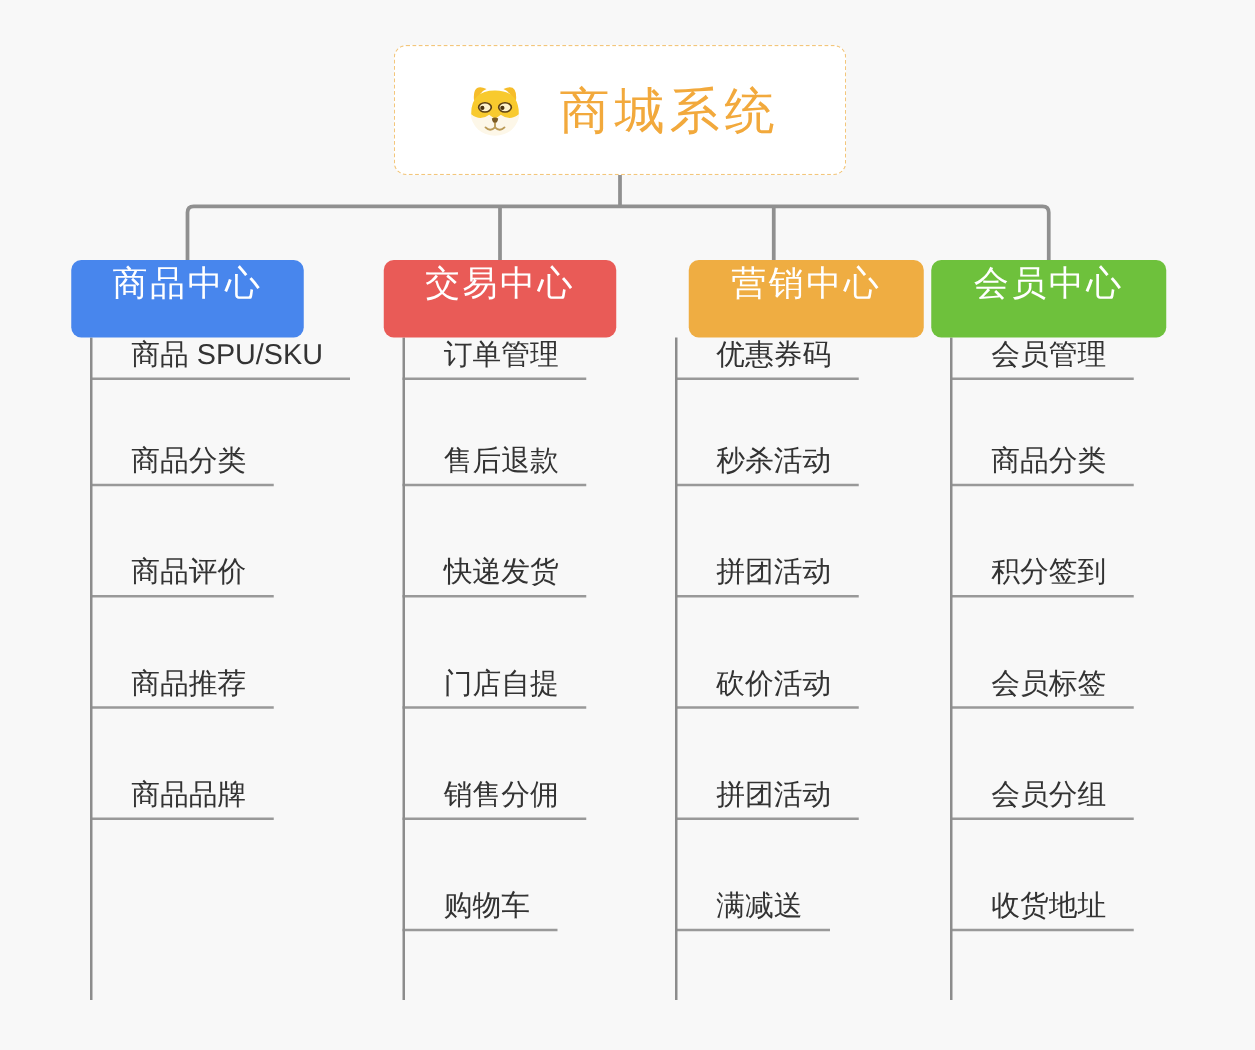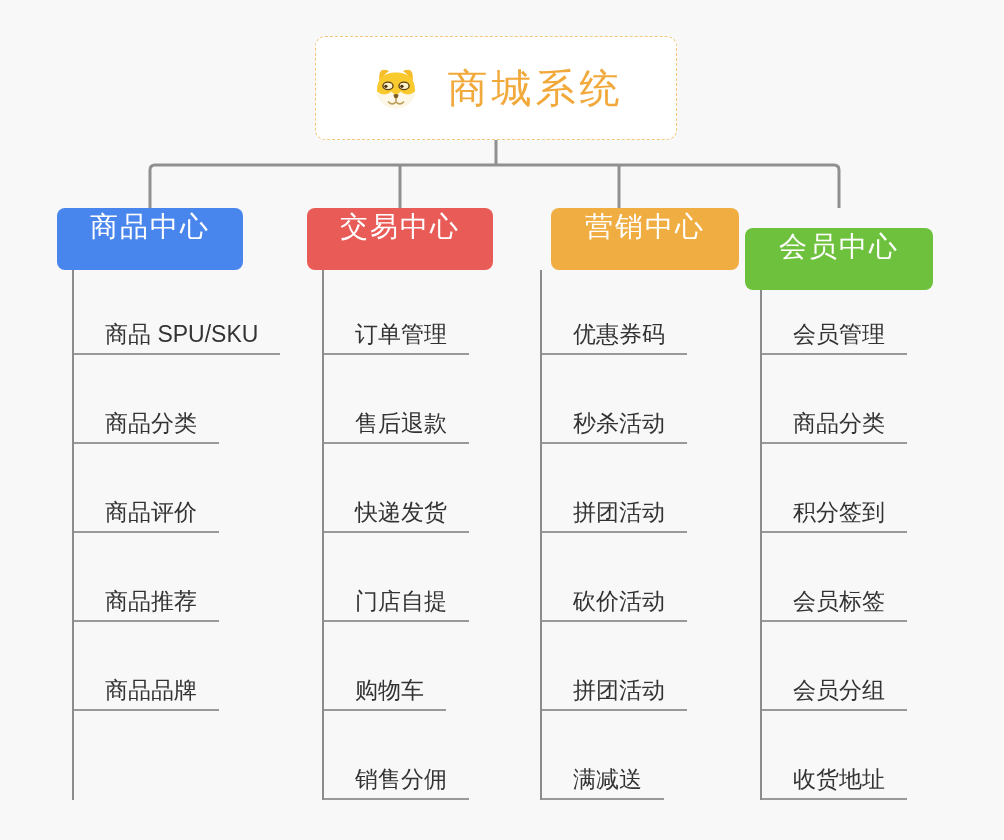--- a/index.html
+++ b/index.html
@@ -35,21 +35,21 @@
   #branch-3{left:745px;width:188px;}
   
   .leaf-column{position:absolute;top:270px;height:530px;width:270px;z-index:1;}
   .leaf-column::before{ 
     content:"";position:absolute;left:0;top:0;bottom:0;width:2px;background:#8c8c8c;
   }
   #col-0{left:72px;}
   #col-1{left:322px;}
   #col-2{left:540px;}
   #col-3{left:760px;}
-  .leaf-row{height:89px;display:flex;align-items:flex-end;}
+  .leaf-row{height:89px;display:flex;align-items:flex-start;}
   .leaf-row:first-child{height:85px;}
   .leaf-item{
     display:inline-block;white-space:nowrap;
     border-bottom:2px solid #999999;
     padding:0 22px 6px 33px;
     font-size:23px;color:#333333;line-height:1.15;
     box-sizing:border-box;
   }
 </style>
 </head>
@@ -86,21 +86,21 @@
 
 <div class="branch-node" id="branch-0" style="background-color: rgb(72, 134, 237);">
   <span>商品中心</span>
 </div>
 <div class="branch-node" id="branch-1" style="background-color: rgb(233, 91, 87);">
   <span>交易中心</span>
 </div>
 <div class="branch-node" id="branch-2" style="background-color: rgb(239, 173, 66);">
   <span>营销中心</span>
 </div>
-<div class="branch-node" id="branch-3" style="background-color: rgb(110, 193, 60); margin-top: 20px;">
+<div class="branch-node" id="branch-3" style="background-color: rgb(110, 193, 60);">
   <span>会员中心</span>
 </div>
 
 <div class="leaf-column" id="col-0">
   <div class="leaf-row">
       <span class="leaf-item">商品 SPU/SKU</span>
     </div>
   <div class="leaf-row">
       <span class="leaf-item">商品分类</span>
     </div>
@@ -121,24 +121,24 @@
   <div class="leaf-row">
       <span class="leaf-item">售后退款</span>
     </div>
   <div class="leaf-row">
       <span class="leaf-item">快递发货</span>
     </div>
   <div class="leaf-row">
       <span class="leaf-item">门店自提</span>
     </div>
   <div class="leaf-row">
-      <span class="leaf-item">购物车</span>
+      <span class="leaf-item">销售分佣</span>
     </div>
   <div class="leaf-row">
-      <span class="leaf-item">销售分佣</span>
+      <span class="leaf-item">购物车</span>
     </div>
 </div>
 <div class="leaf-column" id="col-2">
   <div class="leaf-row">
       <span class="leaf-item">优惠券码</span>
     </div>
   <div class="leaf-row">
       <span class="leaf-item">秒杀活动</span>
     </div>
   <div class="leaf-row">

